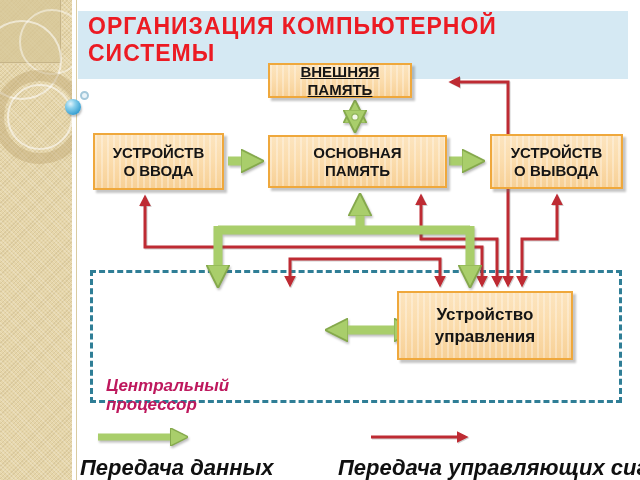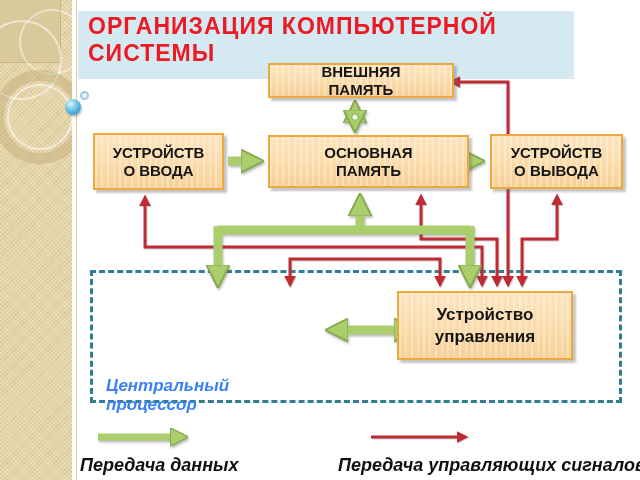--- a/index.html
+++ b/index.html
@@ -21,55 +21,55 @@
   .ring3{left:-18px;top:20px;width:80px;height:80px;border:2px solid rgba(255,255,255,.55);}
   .ring4{left:19px;top:9px;width:66px;height:66px;border:2px solid rgba(255,255,255,.45);}
   .sidebar-line{position:absolute;left:76px;top:0;width:1px;height:480px;background:#D9CBA2;}
   .sphere{position:absolute;left:65px;top:99px;width:16px;height:16px;border-radius:50%;
     background:radial-gradient(circle at 35% 30%, #E3F4FB 0%, #8AD0EC 30%, #3FA4D4 70%, #1F78AC 100%);
     box-shadow:1px 2px 2px rgba(80,80,80,.35);}
   .mini-ring{position:absolute;left:80px;top:91px;width:9px;height:9px;border-radius:50%;
     box-sizing:border-box;background:#EAF4F9;border:2px solid #A4C8DA;}
 
   
-  .title-band{position:absolute;left:78px;top:11px;width:496px;height:68px;background:#D5E9F3;}
+  .title-band{position:absolute;left:78px;top:11px;width:550px;height:68px;background:#D5E9F3;}
   .title-text{position:absolute;left:10px;top:2px;width:470px;
     font-size:23px;line-height:27px;font-weight:900;letter-spacing:1px;color:#EC1B23;}
 
   
   .box{position:absolute;z-index:3;display:flex;align-items:center;justify-content:center;
     text-align:center;color:#151515;font-weight:bold;box-sizing:border-box;
     border:2px solid #EFA83C;
     background-image:
       repeating-linear-gradient(90deg, rgba(255,255,255,.30) 0 2px, rgba(255,255,255,0) 2px 6px),
       linear-gradient(180deg,#FCE4BE 0%,#FBDCAC 50%,#F7D096 100%);
     box-shadow:3px 3px 2px rgba(110,110,110,.40);}
   .lbl{white-space:pre-line;}
   .box-sm .lbl{font-size:15px;line-height:18px;}
   .box-lg .lbl{font-size:17px;line-height:22px;}
-  .b-ext{left:268px;top:63px;width:186px;height:35px;}
+  .b-ext{left:268px;top:63px;width:144px;height:35px;text-decoration:underline;}
   .b-in{left:93px;top:133px;width:131px;height:57px;}
-  .b-mem{left:268px;top:135px;width:201px;height:53px;}
+  .b-mem{left:268px;top:135px;width:179px;height:53px;}
   .b-out{left:490px;top:134px;width:133px;height:55px;}
   .b-alu{left:116px;top:291px;width:204px;height:71px;}
   .b-cu{left:397px;top:291px;width:176px;height:69px;}
 
   
   .cpu-border{position:absolute;left:90px;top:270px;width:526px;height:127px;z-index:1;
     border:3px dashed #2F7E96;}
   .cpu-label{position:absolute;left:106px;top:376px;z-index:4;white-space:pre-line;
-    font-size:17px;line-height:19px;font-weight:bold;font-style:italic;color:#3b82f6;}
+    font-size:17px;line-height:19px;font-weight:bold;font-style:italic;color:#be185d;}
 
   
   .wires{position:absolute;left:0;top:0;z-index:2;}
   .g-red{filter:drop-shadow(1px 1px 0.5px rgba(120,120,120,.35));}
   .g-green{filter:drop-shadow(1px 2px 0.8px rgba(90,90,90,.40));}
 
   
-  .legend-label{position:absolute;z-index:4;font-size:18px;font-weight:bold;font-style:italic;
+  .legend-label{position:absolute;z-index:4;font-size:22px;font-weight:bold;font-style:italic;
     color:#101010;white-space:nowrap;}
   .lg-data{left:80px;top:455px;}
   .lg-ctrl{left:338px;top:455px;}
 </style>
 </head>
 <body>
 
 <div class="slide">
 
   <div class="sidebar">

